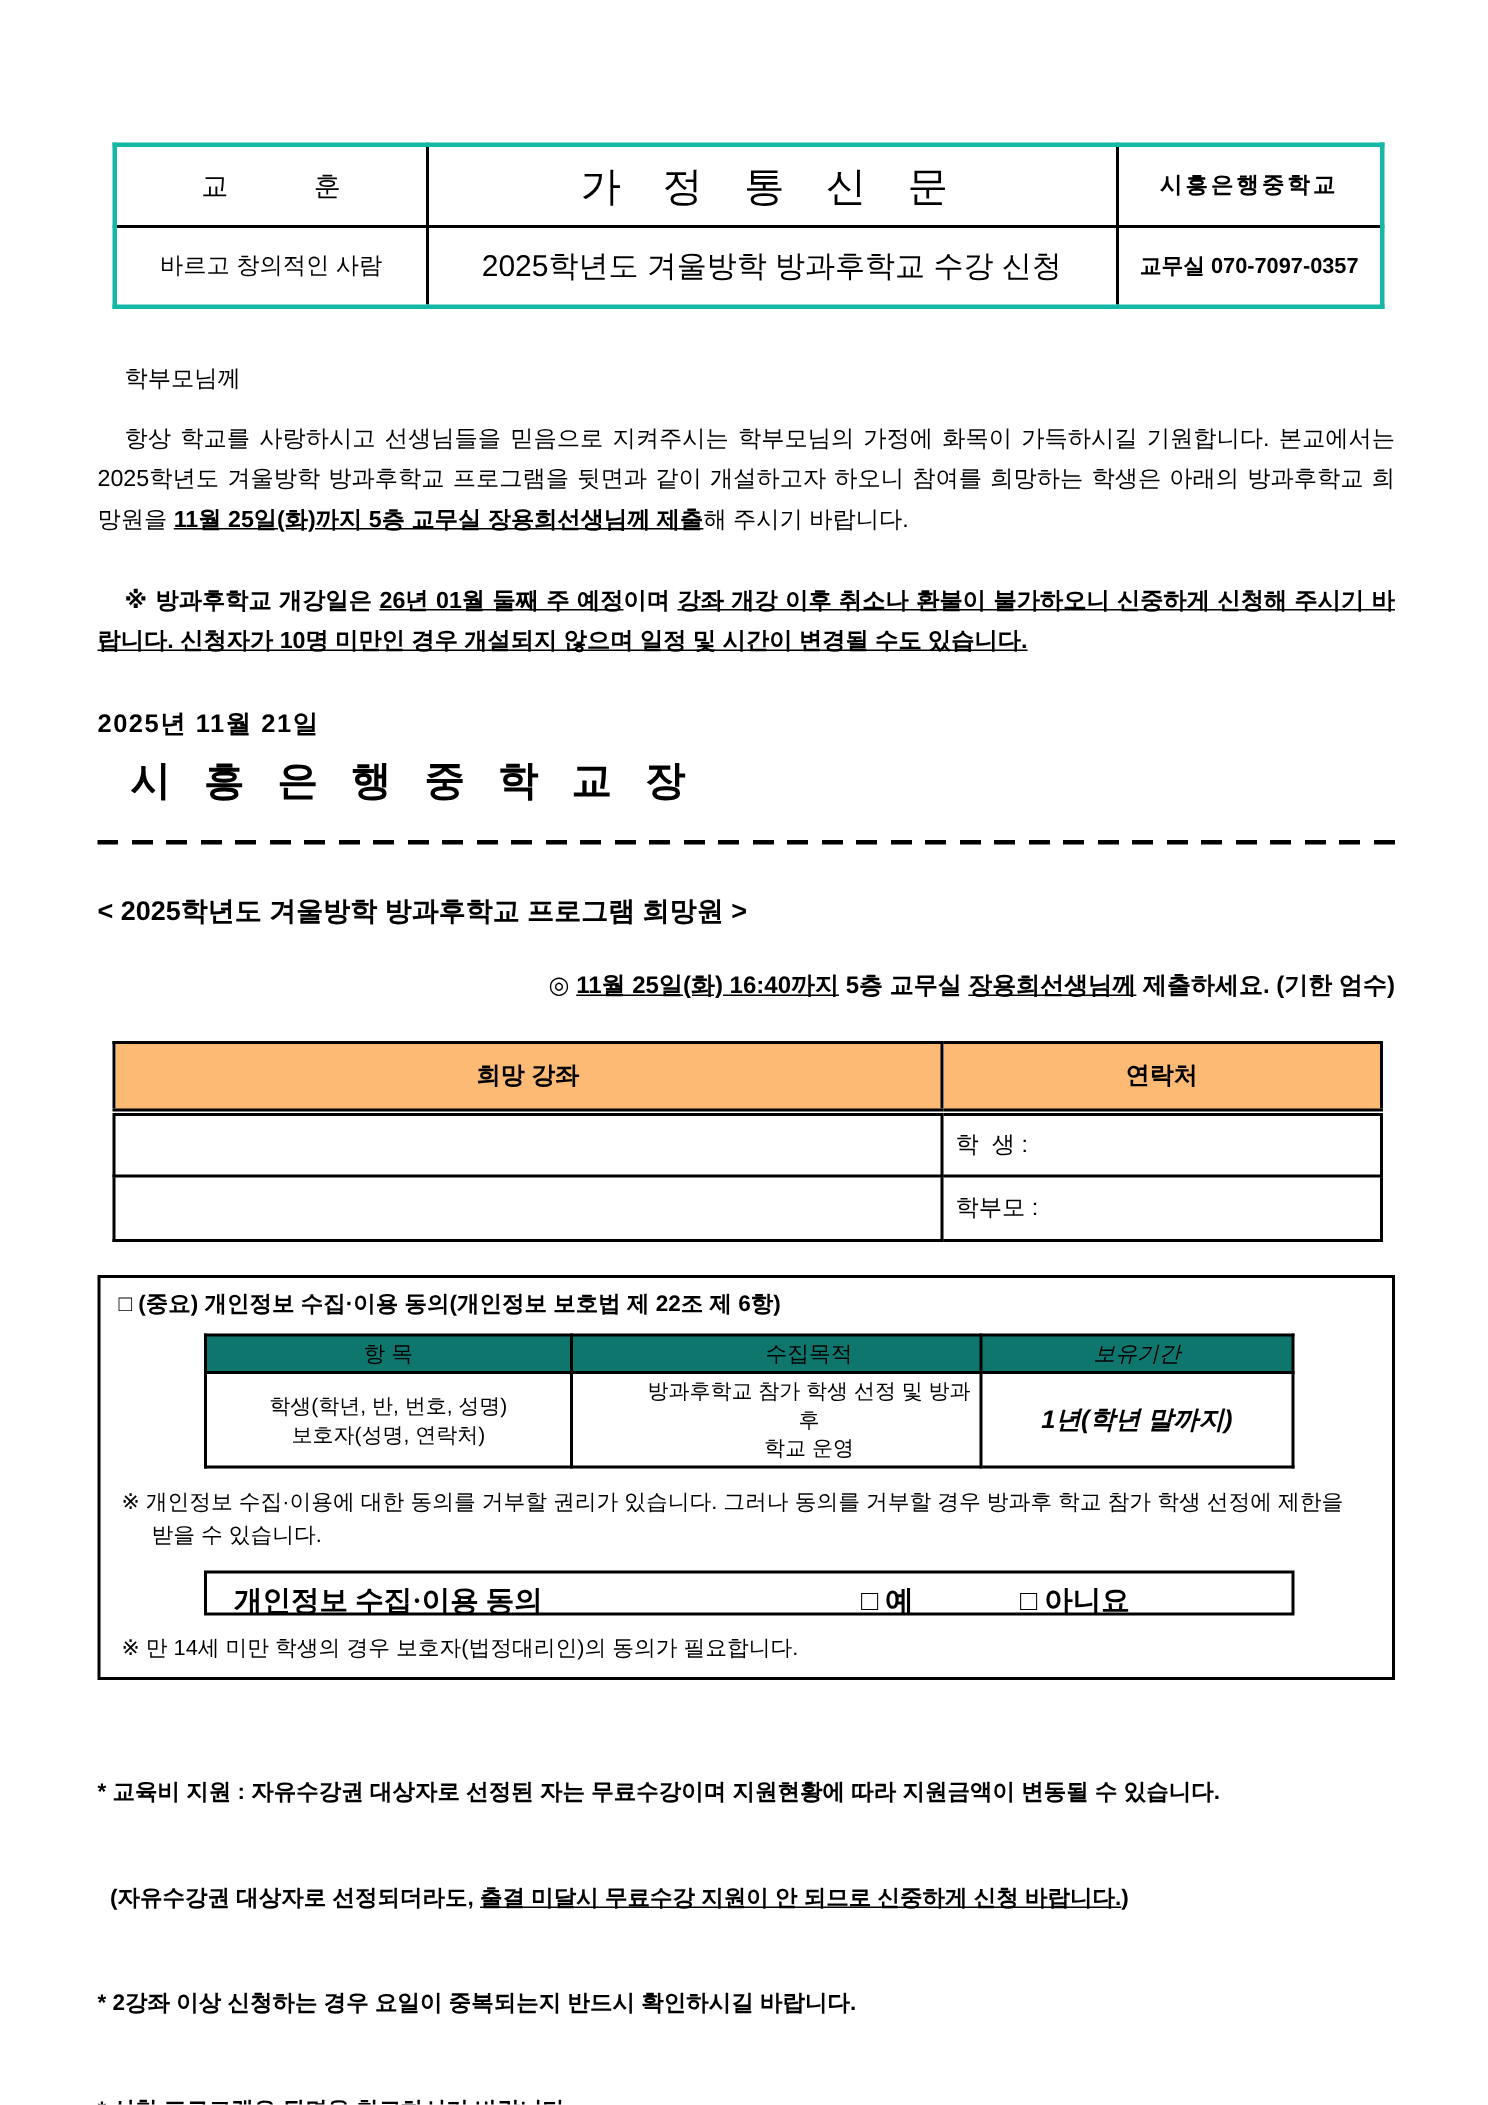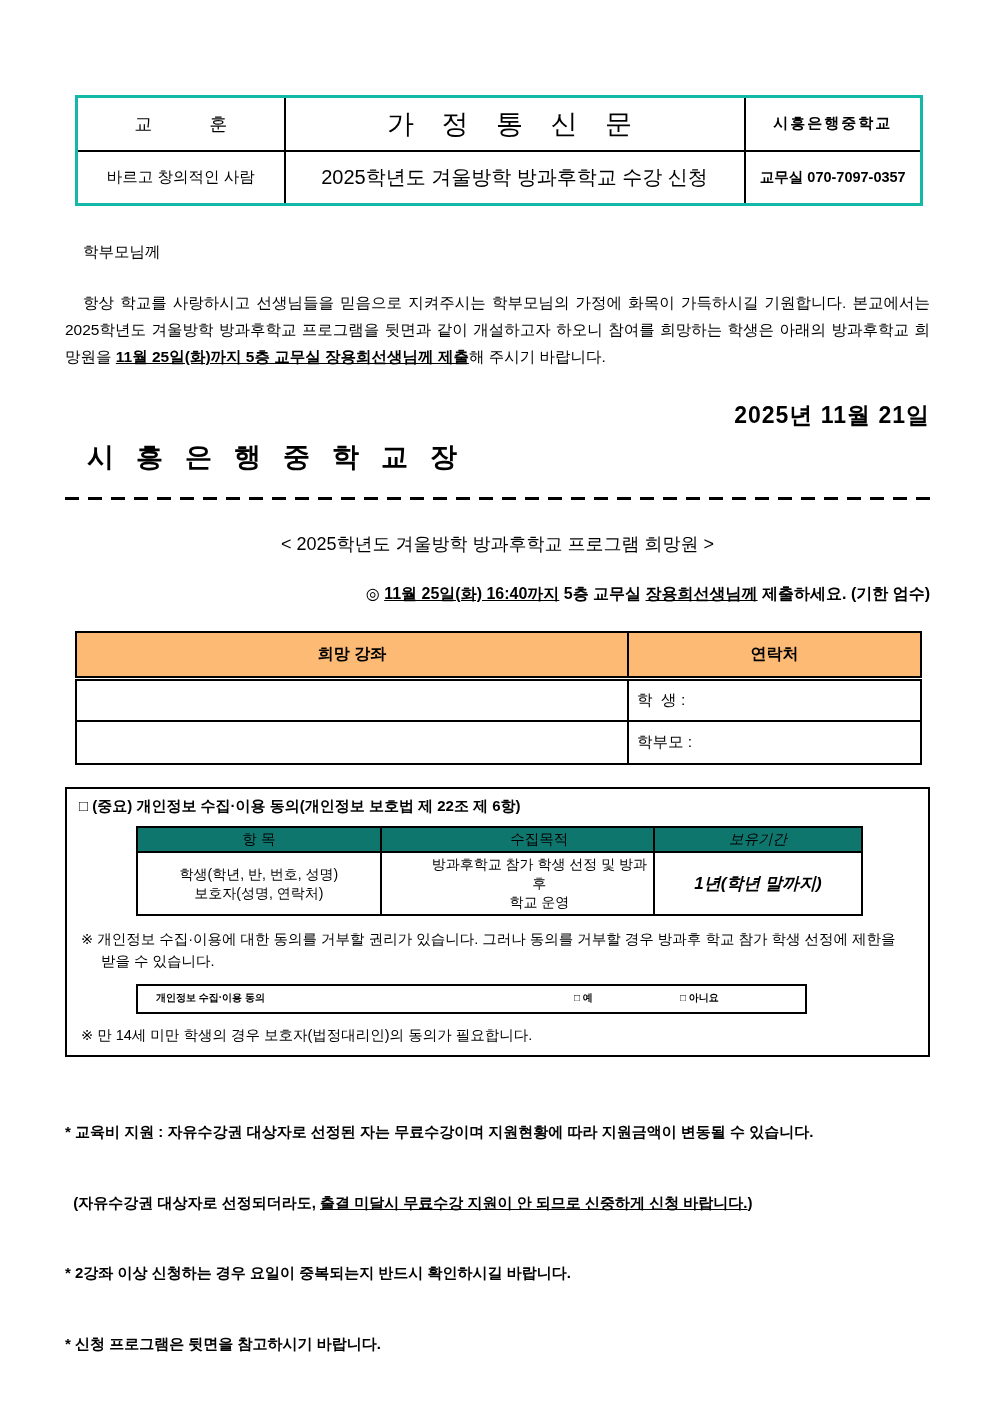--- a/index.html
+++ b/index.html
@@ -27,31 +27,31 @@
   .head-table .col3 { width: 177px; }
   .cell-motto-label { font-size: 18px; letter-spacing: 26px; text-indent: 26px; }
   .cell-doc-type { font-size: 27px; letter-spacing: 10px; }
   .cell-school { font-weight: bold; font-size: 15px; letter-spacing: 2px; }
   .cell-motto { font-size: 15.5px; }
   .cell-title { font-size: 20px; }
   .cell-phone { font-weight: bold; font-size: 14.5px; text-align: left; padding-left: 6px; }
 
   
   .greeting { margin: 36px 0 0 0; padding-left: 18px; }
-  .para { margin: 26px 0 0 0; line-height: 27px; text-align: justify; text-indent: 18px; }
+  .para { margin: 16px 0 0 0; line-height: 27px; text-align: justify; text-indent: 18px; }
   .para2 { margin-top: 27px; }
-  .date-line { margin-top: 30px; text-align: right; font-weight: bold; font-size: 23px; letter-spacing: 1px; }
+  .date-line { margin-top: 30px; text-align: left; font-weight: bold; font-size: 17px; letter-spacing: 1px; }
   .principal { margin-top: 8px; font-weight: bold; font-size: 27px; letter-spacing: 22px; text-indent: 22px; }
 
   .dashed-sep {
     margin-top: 22px; height: 3px; width: 100%;
     background: repeating-linear-gradient(90deg, #000 0 14px, transparent 14px 23px);
   }
 
-  .section-title { margin-top: 32px; text-align: center; font-weight: normal; font-size: 18px; }
+  .section-title { margin-top: 32px; text-align: left; font-weight: bold; font-size: 18px; }
   .submit-line { margin-top: 28px; text-align: right; font-size: 16px; }
 
   
   table.req-table {
     border-collapse: collapse; table-layout: fixed;
     width: 845px; margin-left: 10px; margin-top: 26px;
     border: 2px solid #000;
   }
   table.req-table td {
     border: 2px solid #000; vertical-align: middle; padding: 0 8px; overflow: hidden;
@@ -80,22 +80,22 @@
   }
   .pv-table .pcol1 { width: 232px; }
   .pv-table .pcol2 { width: 260px; padding-left: 48px; }
   .pv-table .pcol3 { width: 198px; font-style: italic; }
   .pv-table tr.pv-head td { background: #0f766e; height: 24px; font-size: 14.5px; }
   .pv-table tr.pv-row td { height: 54px; white-space: pre-line; line-height: 19px; }
   .pv-table td.pv-period { font-weight: bold; font-size: 17px; }
   .pv-note { margin: 12px 14px 0 14px; font-size: 14.5px; line-height: 22px;
     padding-left: 20px; text-indent: -20px; }
   .consent-row {
-    margin: 12px 0 0 69px; width: 671px; height: 30px; border: 2px solid #000;
-    position: relative; font-weight: bold; font-size: 10px;
+    margin: 12px 0 0 69px; width: 727px; height: 30px; border: 2px solid #000;
+    position: relative; font-weight: bold; font-size: 19px; font-family: Liberation Serif, serif;
   }
   .consent-label { position: absolute; left: 18px; top: 5px; }
   .consent-yes { position: absolute; left: 436px; top: 5px; }
   .consent-no { position: absolute; left: 542px; top: 5px; }
   .pv-note2 { margin: 12px 14px 0 14px; font-size: 14.5px; }
 
   
   .notes { margin-top: 16px; line-height: 23.5px; font-size: 15px; white-space: pre-wrap; }
 </style>
 </head>
@@ -113,20 +113,21 @@
     <tr>
       <td class="col1 cell-motto">바르고 창의적인 사람</td>
       <td class="col2 cell-title">2025학년도 겨울방학 방과후학교 수강 신청</td>
       <td class="col3 cell-phone">교무실 070-7097-0357</td>
     </tr>
   </tbody>
     </table>
 
   <div class="greeting">학부모님께</div>
   <div class="para"><span>항상 학교를 사랑하시고 선생님들을 믿음으로 지켜주시는 학부모님의 가정에 화목이 가득하시길 기원합니다. 본교에서는 2025학년도 겨울방학 방과후학교 프로그램을 뒷면과 같이 개설하고자 하오니 참여를 희망하는 학생은 아래의 방과후학교 희망원을 </span><span style="font-weight: bold; text-decoration: underline;">11월 25일(화)까지 5층 교무실 장용희선생님께 제출</span><span>해 주시기 바랍니다.</span></div>
+  <div class="para para2"><span style="font-weight: bold;">※ 방과후학교 개강일은 </span><span style="font-weight: bold; text-decoration: underline;">26년 01월 둘째 주 예정</span><span style="font-weight: bold;">이며 </span><span style="font-weight: bold; text-decoration: underline;">강좌 개강 이후 취소나 환불이 불가하오니 신중하게 신청해 주시기 바랍니다. 신청자가 10명 미만인 경우 개설되지 않으며 일정 및 시간이 변경될 수도 있습니다. </span></div>
 
   <div class="date-line">2025년   11월   21일</div>
   <div class="principal">시흥은행중학교장</div>
 
   <div class="dashed-sep"></div>
 
   <div class="section-title">&lt; 2025학년도 겨울방학 방과후학교 프로그램 희망원 &gt;</div>
   <div class="submit-line"><span style="font-weight: bold;">◎ </span><span style="font-weight: bold; text-decoration: underline;">11월 25일(화) 16:40까지</span><span style="font-weight: bold;"> 5층 교무실 </span><span style="font-weight: bold; text-decoration: underline;">장용희선생님께</span><span style="font-weight: bold;"> 제출하세요. (기한 엄수)</span></div>
 
   <table class="req-table">

